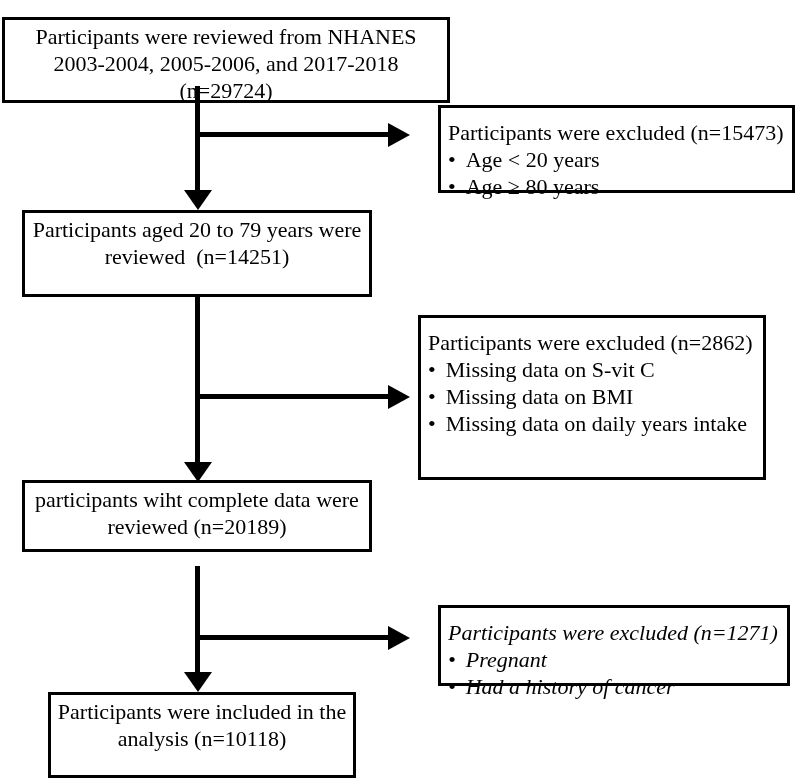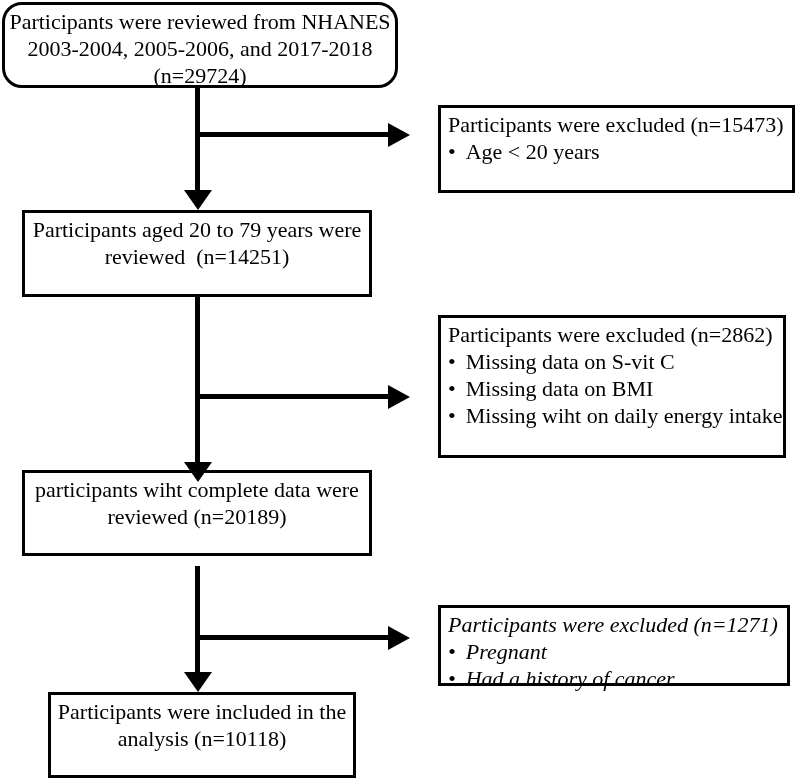--- a/index.html
+++ b/index.html
@@ -24,21 +24,21 @@
   }
   .flow-box {
     text-align: center;
     font-size: 22px;
     line-height: 27px;
     padding-top: 3px;
   }
   .excl-box {
     font-size: 22px;
     line-height: 27px;
-    padding: 3px 4px 0 7px;
+    padding: 11px 4px 0 7px;
     text-align: left;
   }
   .bullet-row { white-space: nowrap; }
   .bullet-marker {
     display: inline-block;
     margin-right: 10px;
   }
   .vline {
     position: absolute;
     width: 5px;
@@ -60,28 +60,28 @@
   .head-right {
     position: absolute;
     width: 0;
     height: 0;
     border-top: 12px solid transparent;
     border-bottom: 12px solid transparent;
     border-left: 22px solid #000000;
   }
 
   
-  #box-1 { left: 2px;  top: 2px;   width: 396px; height: 86px; border-radius: 20px; }
+  #box-1 { left: 2px;  top: 17px;   width: 448px; height: 86px; }
   #box-2 { left: 22px; top: 210px; width: 350px; height: 87px; }
-  #box-3 { left: 22px; top: 470px; width: 350px; height: 86px; }
+  #box-3 { left: 22px; top: 480px; width: 350px; height: 72px; }
   #box-4 { left: 48px; top: 692px; width: 308px; height: 86px; }
 
   
   #excl-1 { left: 438px; top: 105px; width: 357px; height: 88px; }
-  #excl-2 { left: 438px; top: 315px; width: 348px; height: 143px; }
+  #excl-2 { left: 418px; top: 315px; width: 348px; height: 165px; }
   #excl-3 { left: 438px; top: 605px; width: 352px; height: 81px; font-style: italic; }
 
   
   #dline-1 { left: 195px; top: 86px;  height: 108px; }
   #dhead-1 { left: 184px; top: 190px; }
   #dline-2 { left: 195px; top: 295px; height: 172px; }
   #dhead-2 { left: 184px; top: 462px; }
   #dline-3 { left: 195px; top: 566px; height: 110px; }
   #dhead-3 { left: 184px; top: 672px; }
 
@@ -117,32 +117,35 @@
   <div class="box flow-box" id="box-4">
     <div>Participants were included in the</div>
     <div>analysis (n=10118)</div>
   </div>
 
   <div class="box excl-box" id="excl-1">
     <div>Participants were excluded (n=15473)</div>
     <div class="bullet-row">
       <span class="bullet-marker">•</span><span>Age &lt; 20 years</span>
     </div>
+    <div class="bullet-row">
+      <span class="bullet-marker">•</span><span>Age ≥ 80 years</span>
+    </div>
   </div>
 
   <div class="box excl-box" id="excl-2">
     <div>Participants were excluded (n=2862)</div>
     <div class="bullet-row">
       <span class="bullet-marker">•</span><span>Missing data on S-vit C</span>
     </div>
     <div class="bullet-row">
       <span class="bullet-marker">•</span><span>Missing data on BMI</span>
     </div>
     <div class="bullet-row">
-      <span class="bullet-marker">•</span><span>Missing wiht on daily energy intake</span>
+      <span class="bullet-marker">•</span><span>Missing data on daily years intake</span>
     </div>
   </div>
 
   <div class="box excl-box" id="excl-3">
     <div>Participants were excluded (n=1271)</div>
     <div class="bullet-row">
       <span class="bullet-marker">•</span><span>Pregnant</span>
     </div>
     <div class="bullet-row">
       <span class="bullet-marker">•</span><span>Had a history of cancer</span>

